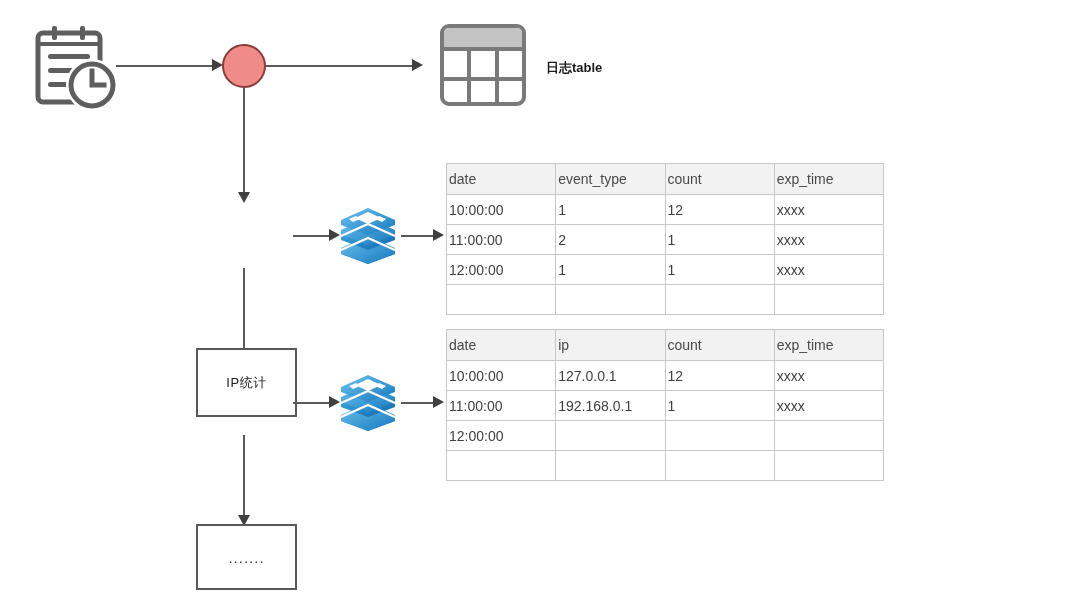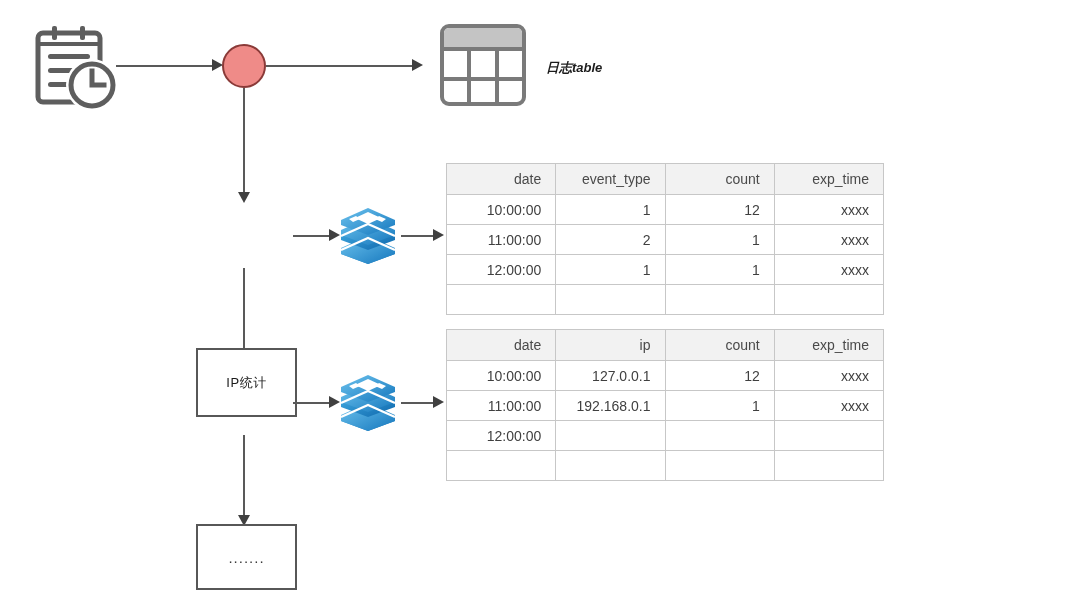--- a/index.html
+++ b/index.html
@@ -74,25 +74,25 @@
   
   .data-table {
     position: absolute;
     border-collapse: collapse;
     background: #ffffff;
     table-layout: fixed;
   }
   .data-table td, .data-table th {
     border: 1px solid #c7c7c7;
     height: 29px;
-    text-align: right;
+    text-align: left;
     font-size: 14px;
     color: #3f3f3f;
     font-weight: normal;
-    padding: 0 14px;
+    padding: 0 2px;
     overflow: hidden;
     white-space: nowrap;
     margin-top: 8px;
   }
   .data-table th {
     background: #f2f2f2;
     color: #4a4a4a;
     height: 30px;
   }
 
@@ -126,21 +126,20 @@
   
   .layers-icon { position: absolute; width: 62px; height: 58px; }
 
   
   .side-label {
     position: absolute;
     font-size: 13px;
     color: #1c1c1c;
     font-weight: bold;
     white-space: nowrap;
-    font-style: italic;
   }
 
   
   .watermark {
     position: absolute;
     font-size: 17px;
     white-space: nowrap;
     font-weight: bold;
     margin-top: 36px;
   }

